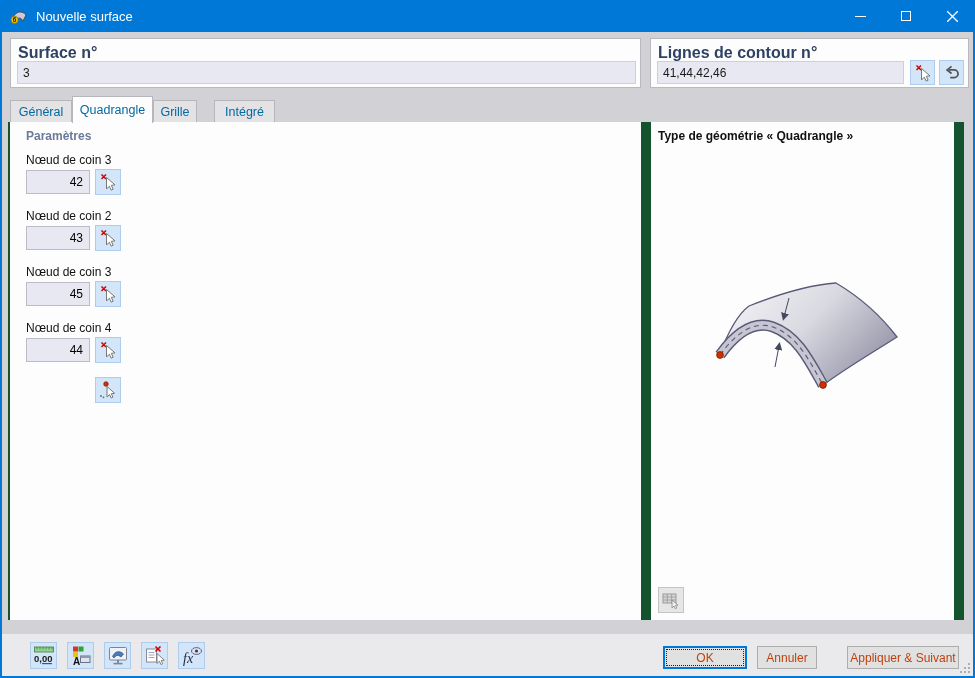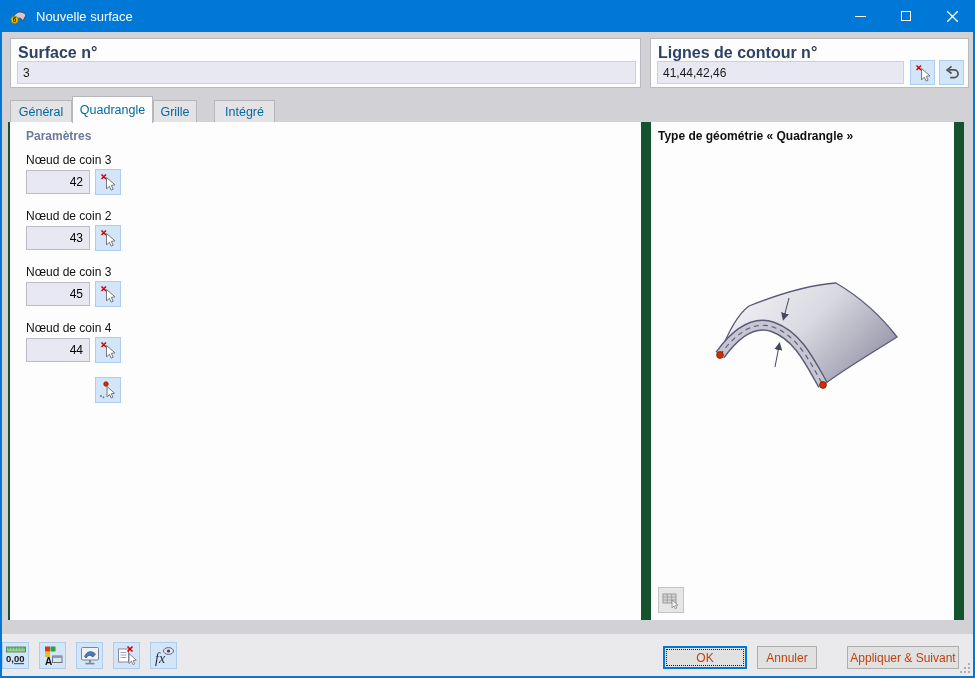--- a/index.html
+++ b/index.html
@@ -68,21 +68,21 @@
                align-items:center; justify-content:center; padding:0; cursor:pointer; }
   .preview-title { position:absolute; top:7px; left:7px; font-size:12px; color:#111; }
   .illustration { position:absolute; left:53px; top:146px; width:200px; height:130px; }
   .btn-edit-surfaces { position:absolute; left:7px; top:465px; width:26px; height:26px;
                background:#e6e6e6; border:1px solid #c4c4c4; display:flex;
                align-items:center; justify-content:center; padding:0; }
 
   
   .footer { position:absolute; left:0; top:634px; width:971px; height:42px;
             background:#eaeaec; }
-  .tool-strip { position:absolute; left:0; top:8px; display:flex; gap:10px; }
+  .tool-strip { position:absolute; left:28px; top:8px; display:flex; gap:10px; }
   .tool-btn { width:27px; height:27px; background:#d3e5f8; border:1px solid #aecdec;
               display:flex; align-items:center; justify-content:center; padding:0;
               cursor:pointer; }
   .action-btn { position:absolute; top:12px; height:23px; background:#e1e1e1;
                 border:1px solid #adadad; font-size:12px; color:#c2410c;
                 font-family:"Liberation Sans", sans-serif; cursor:pointer; }
   .btn-ok { left:661px; width:84px; border:1px solid #0078d7;
             box-shadow:inset 0 0 0 1px #0078d7; outline:1px dotted #222;
             outline-offset:-4px; }
   .btn-cancel { left:755px; width:60px; }

